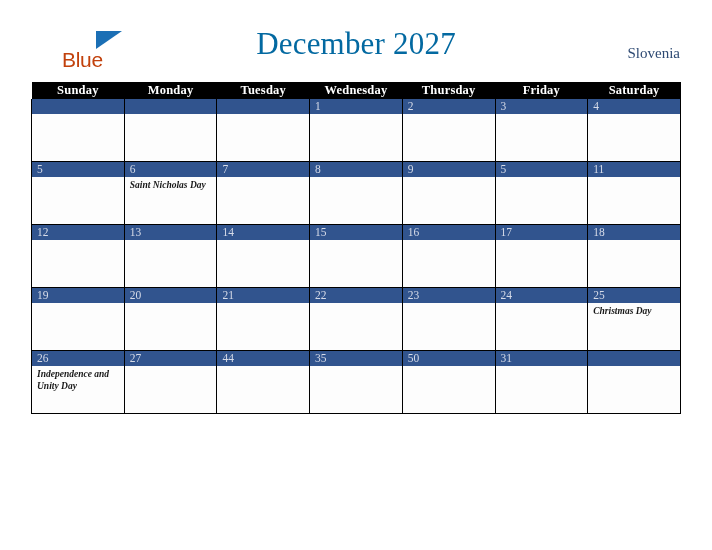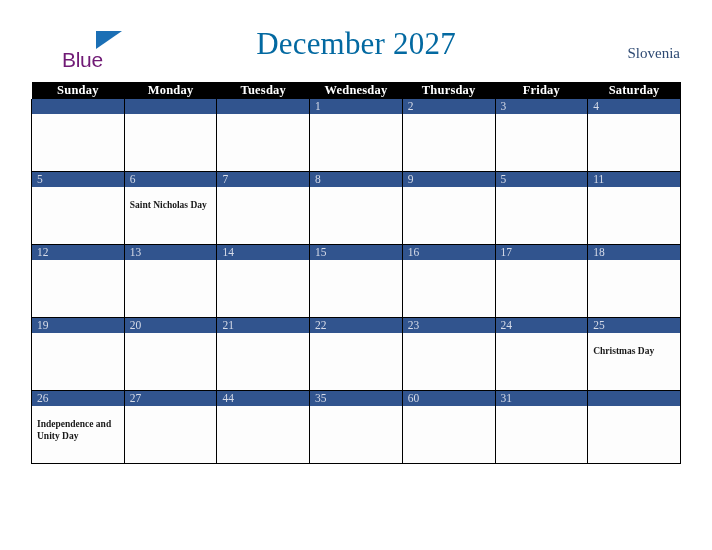--- a/index.html
+++ b/index.html
@@ -44,21 +44,21 @@
     left: 64px;
     top: 3px;
     width: 0;
     height: 0;
     border-left: 26px solid #1b6fb5;
     border-bottom: 18px solid transparent;
   }
   .brand-line2 {
     font-family: "Liberation Sans", sans-serif;
     font-size: 21px;
-    color: #701a75;
+    color: #c2410c;
     line-height: 22px;
     display: block;
     position: absolute;
     left: 30px;
     top: 21px;
     letter-spacing: -0.3px;
   }
 
   .month-title {
     position: absolute;
@@ -120,22 +120,23 @@
     background: #31548e;
     height: 15px;
     line-height: 15px;
     padding: 0 0 0 5px;
     color: #d6dbe8;
     font-family: "Liberation Serif", serif;
     font-size: 11.5px;
   }
 
   .event-area {
-    padding: 13px 4px 0 5px;
+    padding: 3px 4px 0 5px;
     min-height: 44px;
+    font-style: italic;
   }
 
   .event-text {
     font-family: "Liberation Serif", serif;
     font-size: 9.5px;
     font-weight: bold;
     color: #181818;
     line-height: 11.5px;
     display: block;
   }
@@ -369,21 +370,21 @@
           <span class="event-text"></span>
         </div>
       </td>
       <td class="day-cell">
         <div class="daynum-band">35</div>
         <div class="event-area">
           <span class="event-text"></span>
         </div>
       </td>
       <td class="day-cell">
-        <div class="daynum-band">60</div>
+        <div class="daynum-band">50</div>
         <div class="event-area">
           <span class="event-text"></span>
         </div>
       </td>
       <td class="day-cell">
         <div class="daynum-band">31</div>
         <div class="event-area">
           <span class="event-text"></span>
         </div>
       </td>

